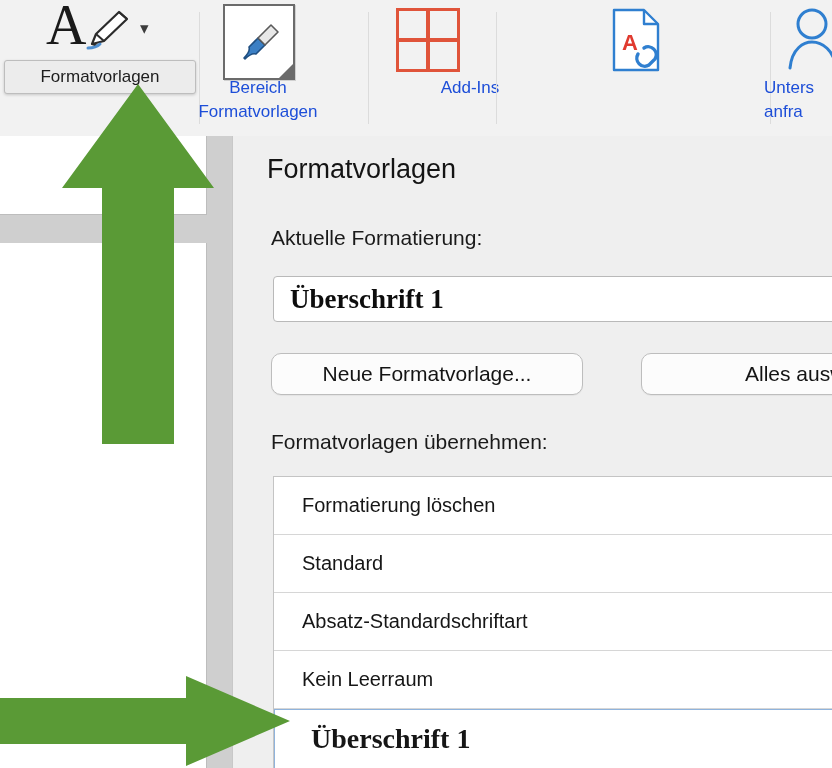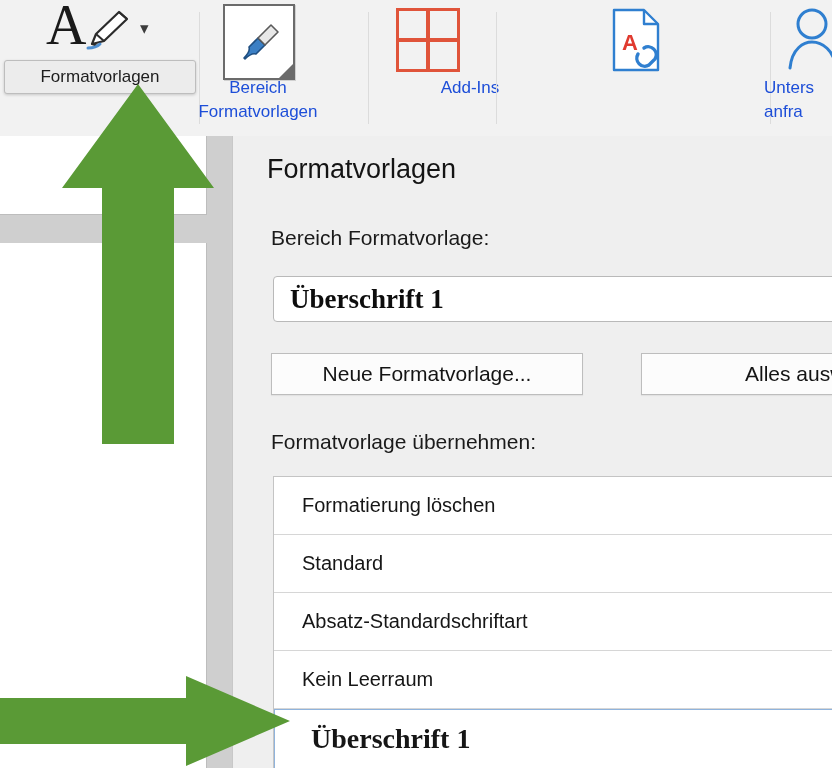--- a/index.html
+++ b/index.html
@@ -215,21 +215,21 @@
     font-family: "Liberation Serif", serif;
     font-size: 27px;
     font-weight: bold;
     color: #0d0d0d;
   }
   .btn {
     position: absolute;
     height: 42px;
     background: #fcfcfc;
     border: 1px solid #bdbdbd;
-    border-radius: 0;
+    border-radius: 10px;
     box-sizing: border-box;
     display: flex;
     align-items: center;
     justify-content: center;
     font-size: 21px;
     color: #141414;
     box-shadow: 0 1px 1px rgba(0,0,0,0.05);
     cursor: default;
   }
   .btn-new { left: 38px; top: 217px; width: 312px; }
@@ -349,27 +349,27 @@
 
   <div class="doc-bg"></div>
   <div class="doc-page"></div>
   <div class="doc-page2">
     <div class="doc-text dt1">1</div>
 
   </div>
 
   <div class="panel">
     <div class="panel-title">Formatvorlagen</div>
-    <div class="panel-sub">Bereich Formatvorlage:</div>
+    <div class="panel-sub">Aktuelle Formatierung:</div>
     <div class="current-style">Überschrift 1</div>
 
     <div class="btn btn-new">Neue Formatvorlage...</div>
     <div class="btn btn-all">Alles auswä</div>
 
-    <div class="panel-sub2">Formatvorlage übernehmen:</div>
+    <div class="panel-sub2">Formatvorlagen übernehmen:</div>
 
     <div class="style-list">
       <div class="style-item">Formatierung löschen</div>
       <div class="style-item">Standard</div>
       <div class="style-item">Absatz-Standardschriftart</div>
       <div class="style-item">Kein Leerraum</div>
       <div class="style-item heading">Überschrift 1</div>
     </div>
   </div>
 

